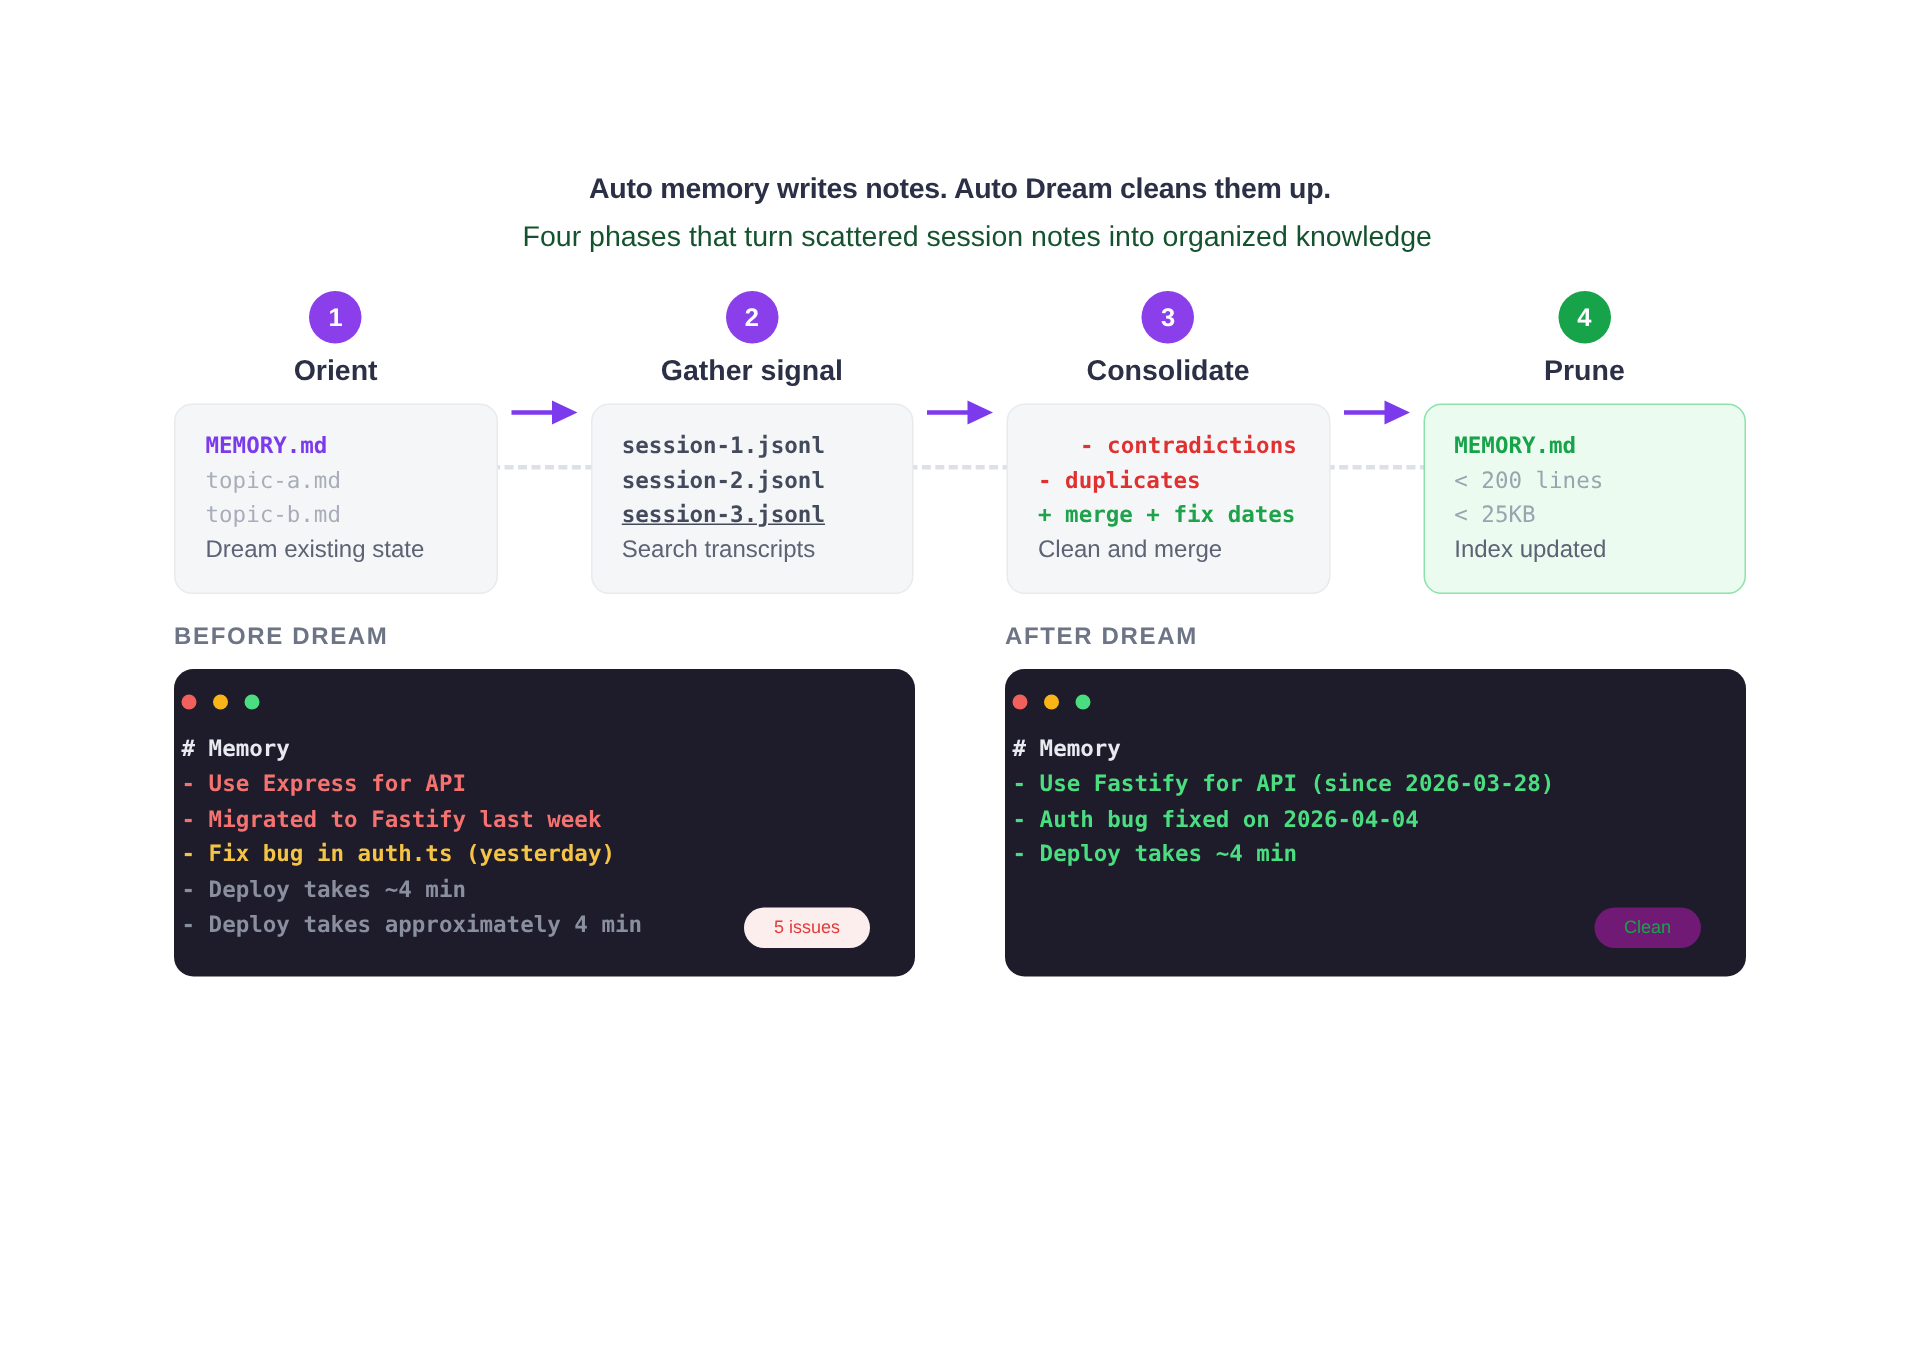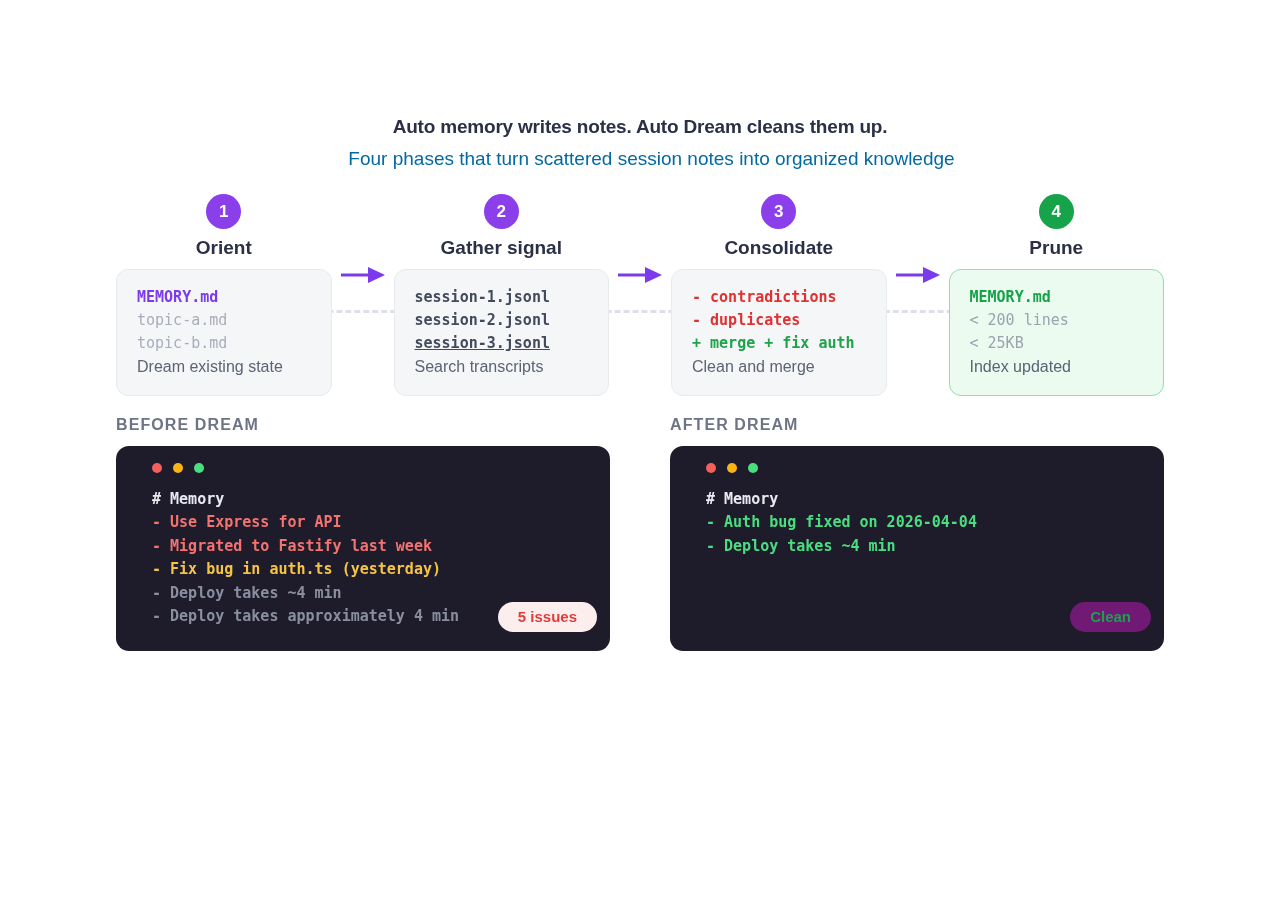--- a/index.html
+++ b/index.html
@@ -24,21 +24,21 @@
   .title {
     font-size: 19px;
     font-weight: bold;
     color: #2B3046;
     letter-spacing: -0.2px;
     margin: 0;
     line-height: 1.2;
   }
   .subtitle {
     font-size: 19px;
-    color: #0369a1;
+    color: #14532d;
     margin: 9px 0 0 0;
     line-height: 1.2;
     font-weight: normal;
     padding-left: 23px;
   }
 
   
   .phases {
     position: relative;
     margin: 0 auto;
@@ -137,45 +137,45 @@
   .section-label {
     font-size: 16px;
     font-weight: bold;
     letter-spacing: 1.1px;
     color: #6C7486;
     margin-bottom: 12px;
   }
   .terminal {
     background: #1E1C2B;
     border-radius: 13px;
-    padding: 17px 19px 20px 36px;
+    padding: 17px 19px 20px 5px;
     box-sizing: border-box;
     height: 205px;
     position: relative;
   }
   .dots { display: flex; gap: 11px; margin-bottom: 15px; }
   .dot { width: 10px; height: 10px; border-radius: 50%; }
   .dot.red { background: #F2605C; }
   .dot.amber { background: #F9B517; }
   .dot.green { background: #4ADE80; }
   .term-line {
     font-family: "DejaVu Sans Mono", monospace;
     font-size: 15px;
     font-weight: bold;
     line-height: 23.5px;
     white-space: pre;
   }
   .pill {
     position: absolute;
-    right: 13px;
+    right: 30px;
     bottom: 19px;
     border-radius: 999px;
     padding: 7px 20px 8px 20px;
-    font-size: 15px;
-    font-weight: bold;
+    font-size: 12px;
+    font-weight: normal;
     line-height: 1;
   }
   .pill.issues { background: #FDEEEE; color: #E23B3B; }
   .pill.clean  { background: #701a75; color: #17A34A; }
 </style>
 </head>
 <body>
 
 <div class="header">
   <h1 class="title">Auto memory writes notes. Auto Dream cleans them up.</h1>
@@ -214,23 +214,23 @@
       <div class="arrow">
         <svg width="46" height="18" viewBox="0 0 46 18">
           <line x1="1" y1="9" x2="30" y2="9" stroke="#7C3AED" stroke-width="3"></line>
           <polygon points="28,1 45,9 28,17" fill="#7C3AED"></polygon>
         </svg>
       </div>
       <div class="phase">
         <div class="badge">3</div>
         <div class="phase-title">Consolidate</div>
         <div class="card">
-          <div class="card-line mono-bold" style="color: rgb(224, 49, 49);">- contradictions</div>
+          <div class="card-line mono-bold" style="color: rgb(224, 49, 49); margin-left: 28px;">- contradictions</div>
           <div class="card-line mono-bold" style="color: rgb(224, 49, 49);">- duplicates</div>
-          <div class="card-line mono-bold" style="color: rgb(31, 163, 74);">+ merge + fix auth</div>
+          <div class="card-line mono-bold" style="color: rgb(31, 163, 74);">+ merge + fix dates</div>
           <div class="card-caption">Clean and merge</div>
         </div>
       </div>
       <div class="arrow">
         <svg width="46" height="18" viewBox="0 0 46 18">
           <line x1="1" y1="9" x2="30" y2="9" stroke="#7C3AED" stroke-width="3"></line>
           <polygon points="28,1 45,9 28,17" fill="#7C3AED"></polygon>
         </svg>
       </div>
       <div class="phase">
@@ -266,18 +266,19 @@
     </div>
     <div class="term-col">
       <div class="section-label">AFTER DREAM</div>
       <div class="terminal">
         <div class="dots">
           <span class="dot red"></span>
           <span class="dot amber"></span>
           <span class="dot green"></span>
         </div>
         <div class="term-line" style="color: rgb(232, 234, 240);"># Memory</div>
+        <div class="term-line" style="color: rgb(74, 222, 128);">- Use Fastify for API (since 2026-03-28)</div>
         <div class="term-line" style="color: rgb(74, 222, 128);">- Auth bug fixed on 2026-04-04</div>
         <div class="term-line" style="color: rgb(74, 222, 128);">- Deploy takes ~4 min</div>
         <div class="pill clean">Clean</div>
       </div>
     </div>
   </div>
 
 </body></html>

